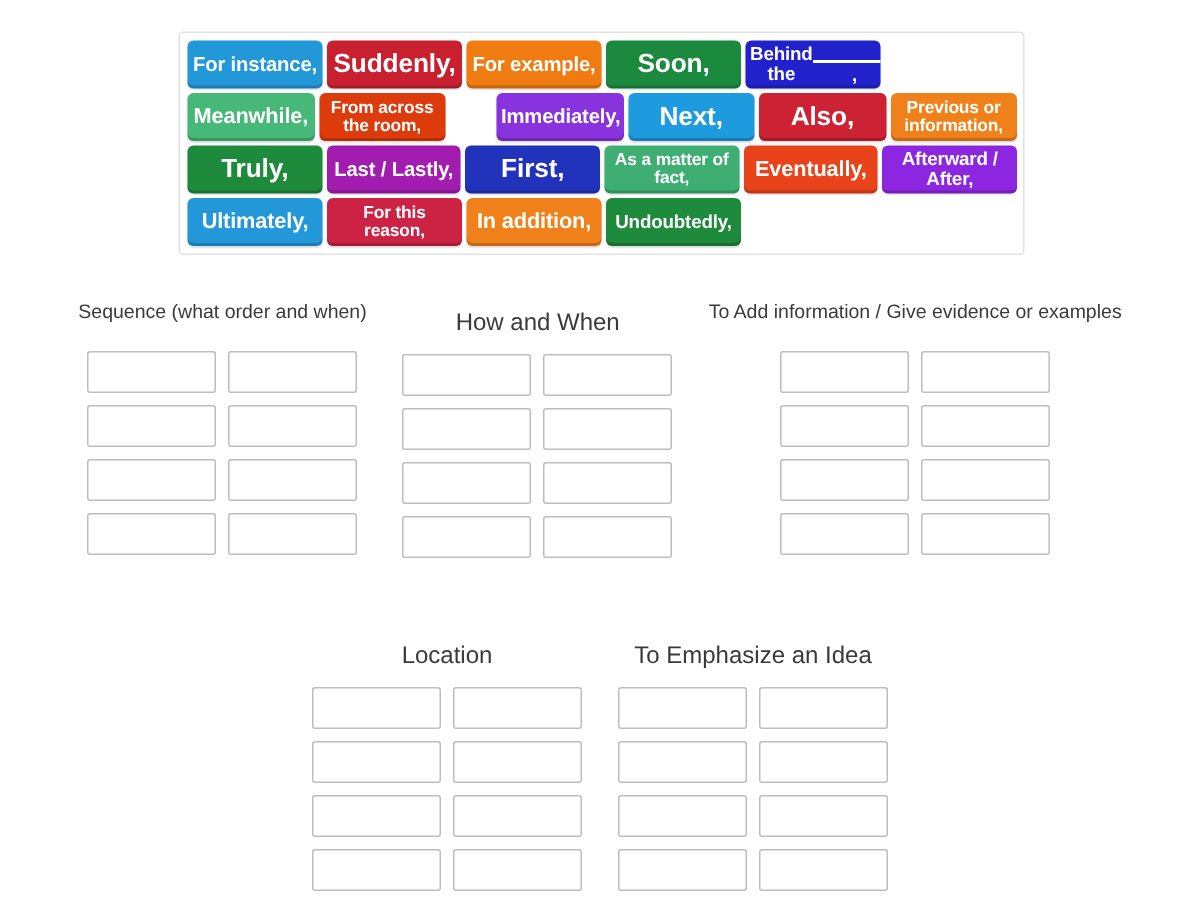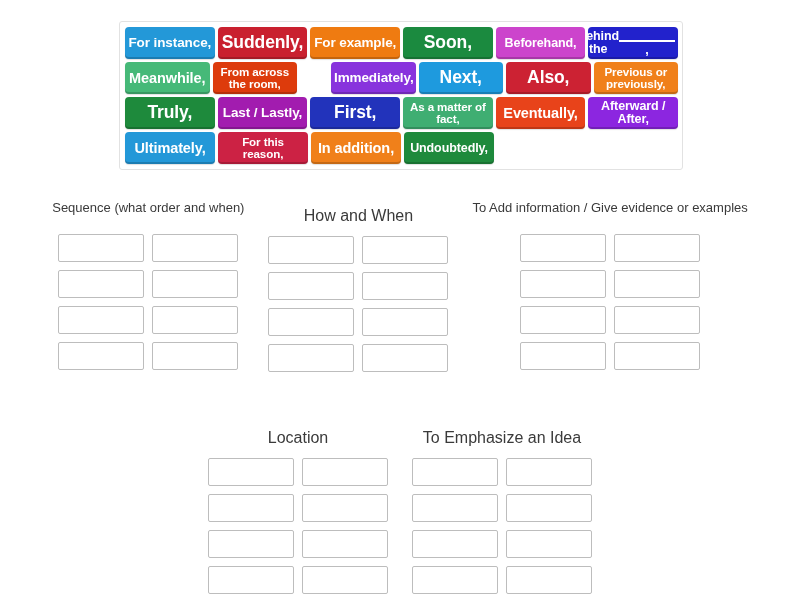--- a/index.html
+++ b/index.html
@@ -42,21 +42,21 @@
   .tile-row:last-child {
     margin-bottom: 0;
   }
   .tile {
     width: 90px;
     height: 32px;
     box-sizing: border-box;
     border-radius: 4px;
     display: flex;
     align-items: center;
-    justify-content: flex-end;
+    justify-content: flex-start;
     text-align: center;
     color: #ffffff;
     font-weight: bold;
     line-height: 1.02;
     padding: 0 3px;
     box-shadow: inset 0 -2px 0 rgba(0,0,0,0.18), 0 1px 1px rgba(0,0,0,0.12);
     cursor: move;
     overflow: hidden;
     letter-spacing: -0.1px;
   }
@@ -149,23 +149,20 @@
         </div>
         <div class="tile fs-18" style="background: rgb(201, 32, 47);">
           <span>Suddenly,</span>
         </div>
         <div class="tile fs-14" style="background: rgb(239, 123, 17);">
           <span>For example,</span>
         </div>
         <div class="tile fs-18" style="background: rgb(27, 138, 63);">
           <span>Soon,</span>
         </div>
-        <div class="tile fs-13" style="background: rgb(204, 68, 204);">
-          <span>Beforehand,</span>
-        </div>
         <div class="tile fs-13" style="background: rgb(34, 34, 204);">
           <span>Behind the</span>
           <span><i class="blank"></i>,</span>
         </div>
       </div>
       <div class="tile-row">
         <div class="tile fs-15" style="background: rgb(70, 185, 120);">
           <span>Meanwhile,</span>
         </div>
         <div class="tile fs-12" style="background: rgb(221, 59, 12);">
@@ -174,21 +171,21 @@
         <div class="tile fs-14" style="background: rgb(136, 51, 221); margin-left: 31px;">
           <span>Immediately,</span>
         </div>
         <div class="tile fs-18" style="background: rgb(30, 154, 222);">
           <span>Next,</span>
         </div>
         <div class="tile fs-18" style="background: rgb(204, 34, 51);">
           <span>Also,</span>
         </div>
         <div class="tile fs-12" style="background: rgb(240, 128, 26);">
-          <span>Previous or previously,</span>
+          <span>Previous or information,</span>
         </div>
       </div>
       <div class="tile-row">
         <div class="tile fs-18" style="background: rgb(30, 138, 60);">
           <span>Truly,</span>
         </div>
         <div class="tile fs-14" style="background: #a21caf;">
           <span>Last / Lastly,</span>
         </div>
         <div class="tile fs-18" style="background: rgb(34, 51, 187);">

